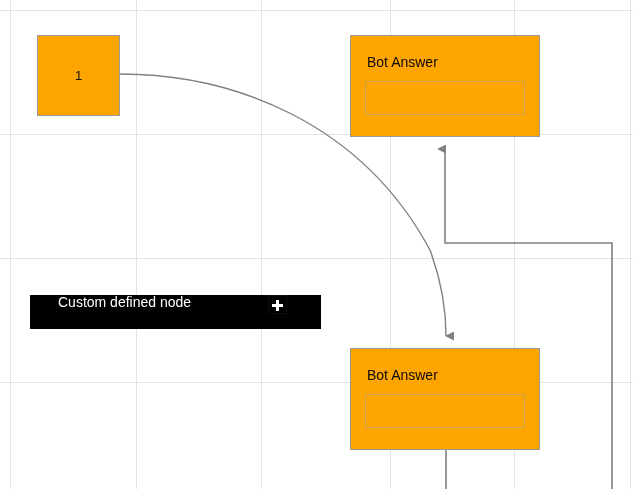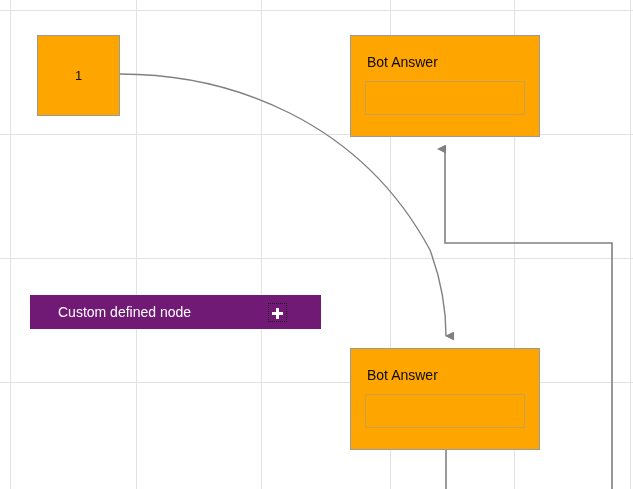--- a/index.html
+++ b/index.html
@@ -88,23 +88,23 @@
     border: 1px solid #c9a24e;
     background: transparent;
   }
   
   .palette-item {
     position: absolute;
     left: 30px;
     top: 295px;
     width: 291px;
     height: 34px;
-    background: #701a75;
+    background: #000000;
     display: flex;
-    align-items: center;
+    align-items: flex-start;
     box-sizing: border-box;
     padding: 0 16px 0 28px;
   }
   .palette-label {
     color: #ffffff;
     font-size: 14px;
     line-height: 1;
     flex: 1 1 auto;
   }
   .add-icon {

